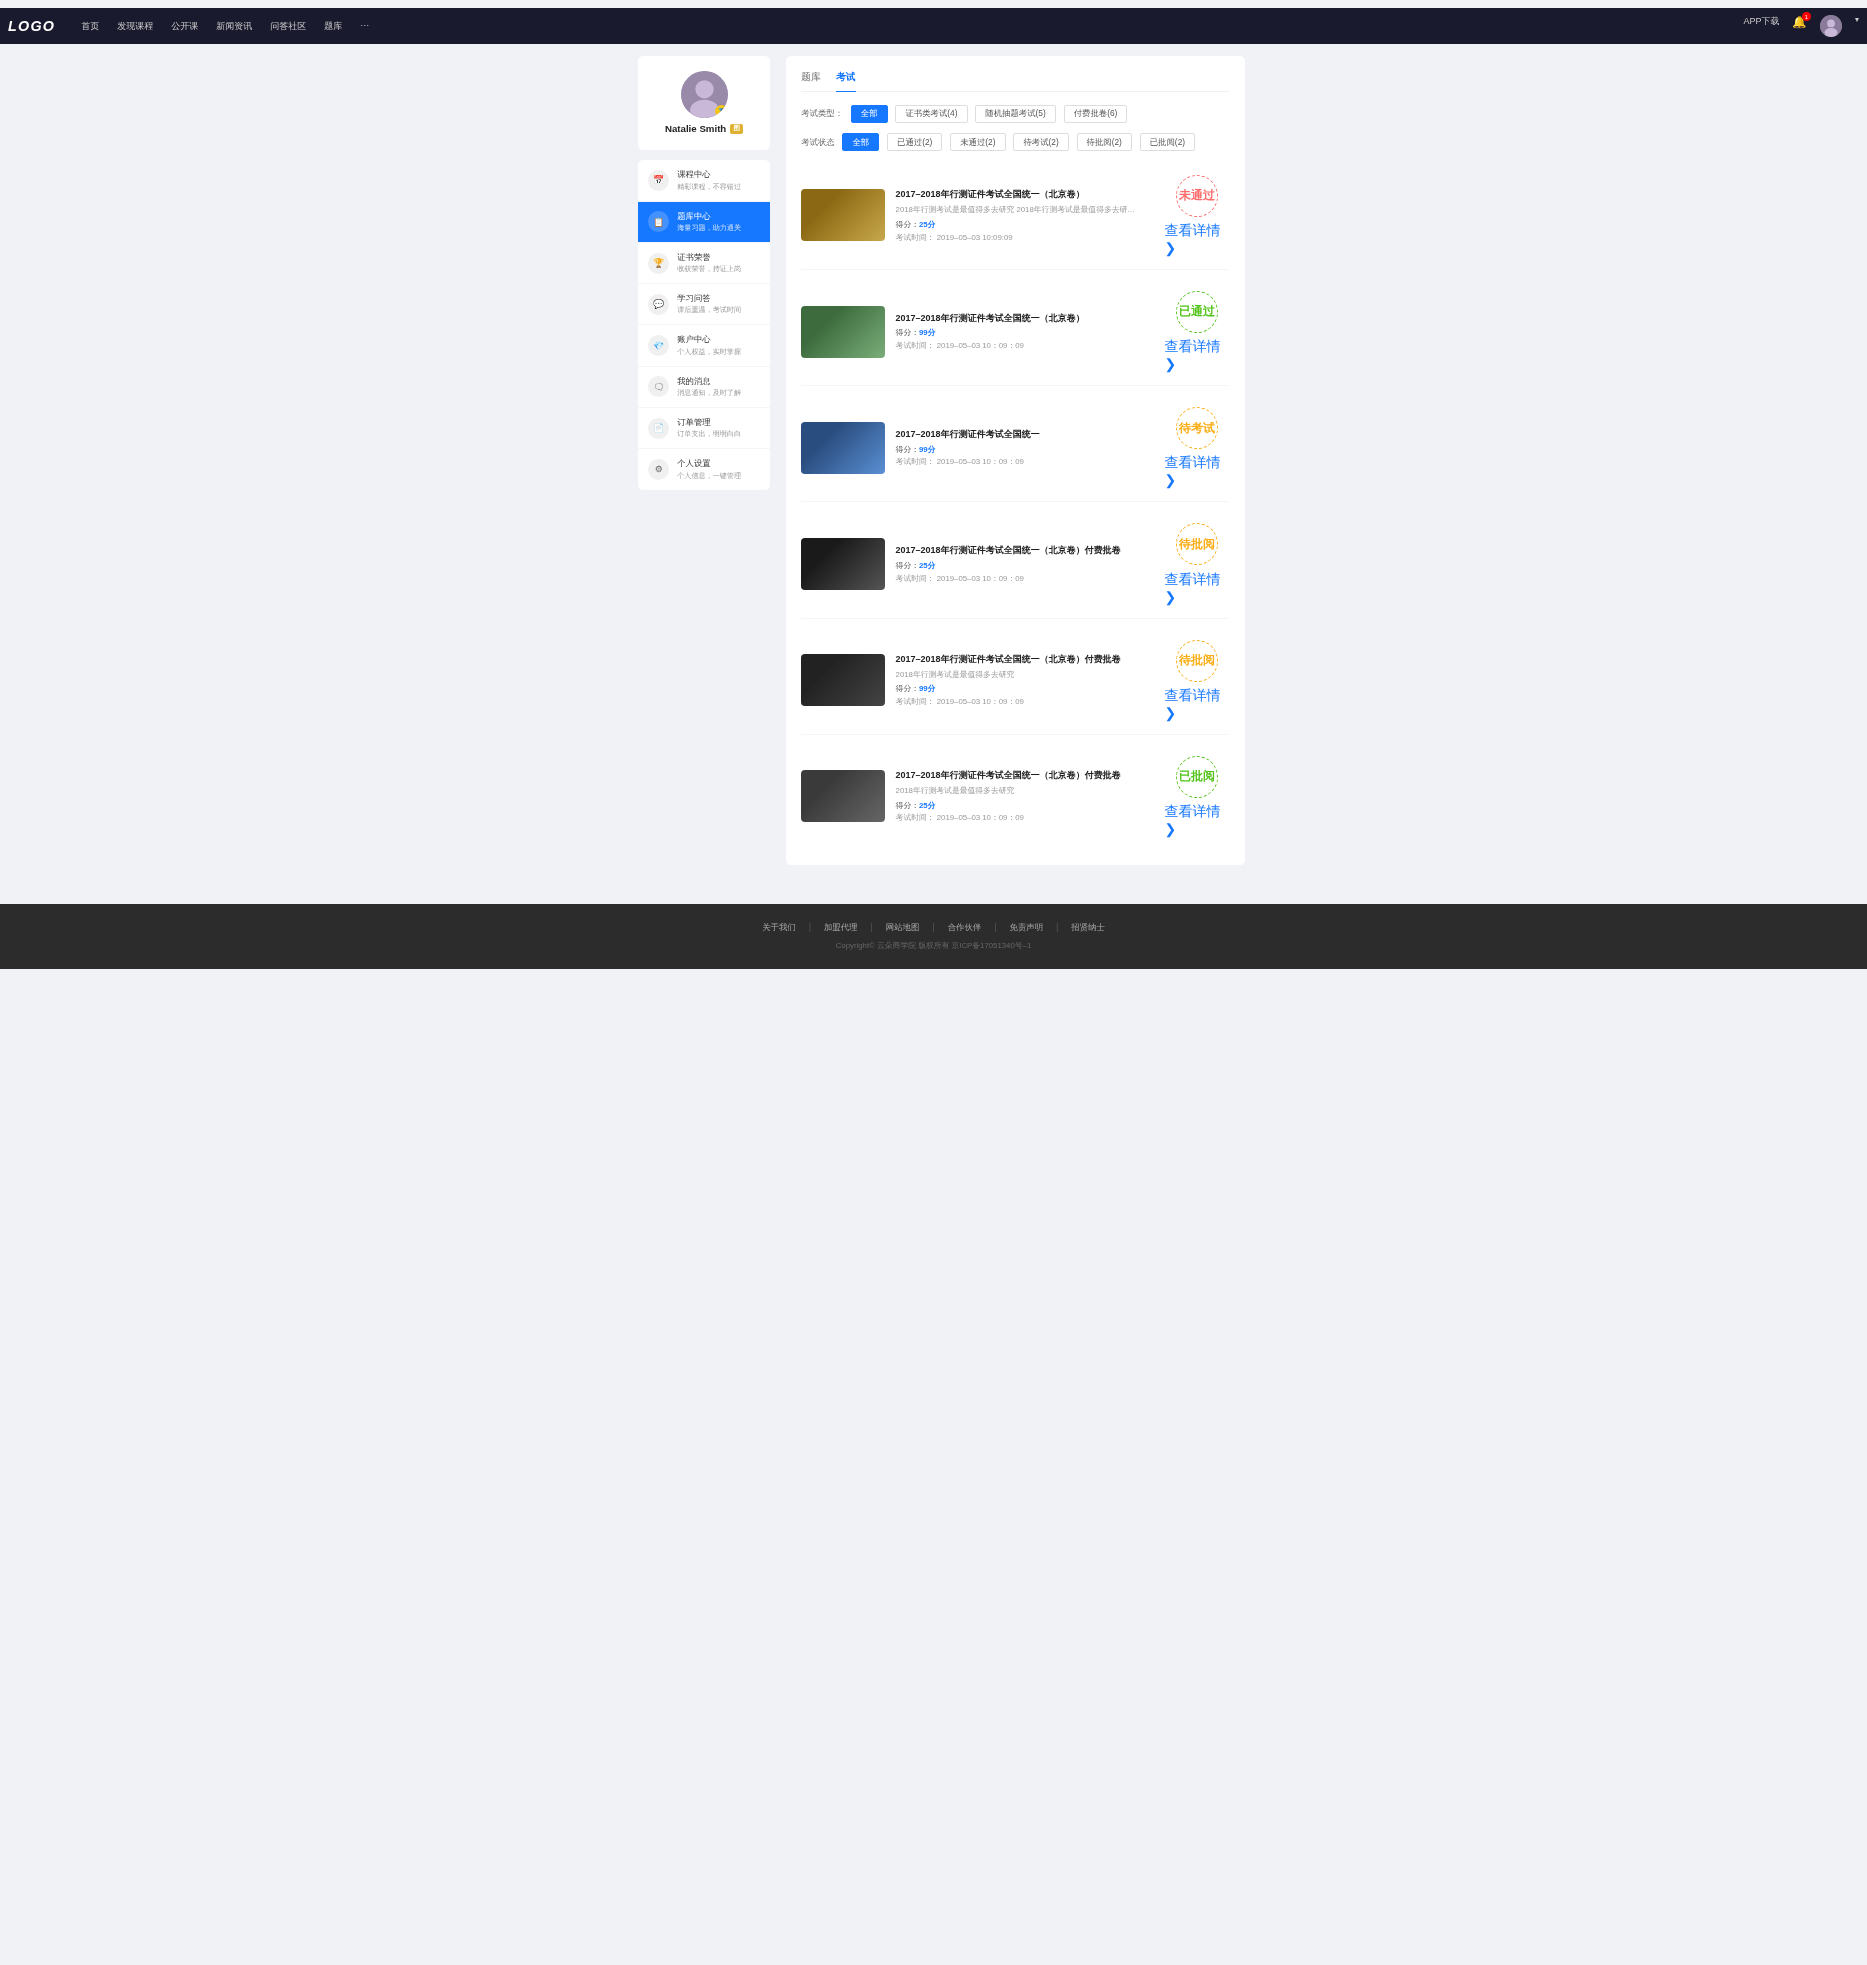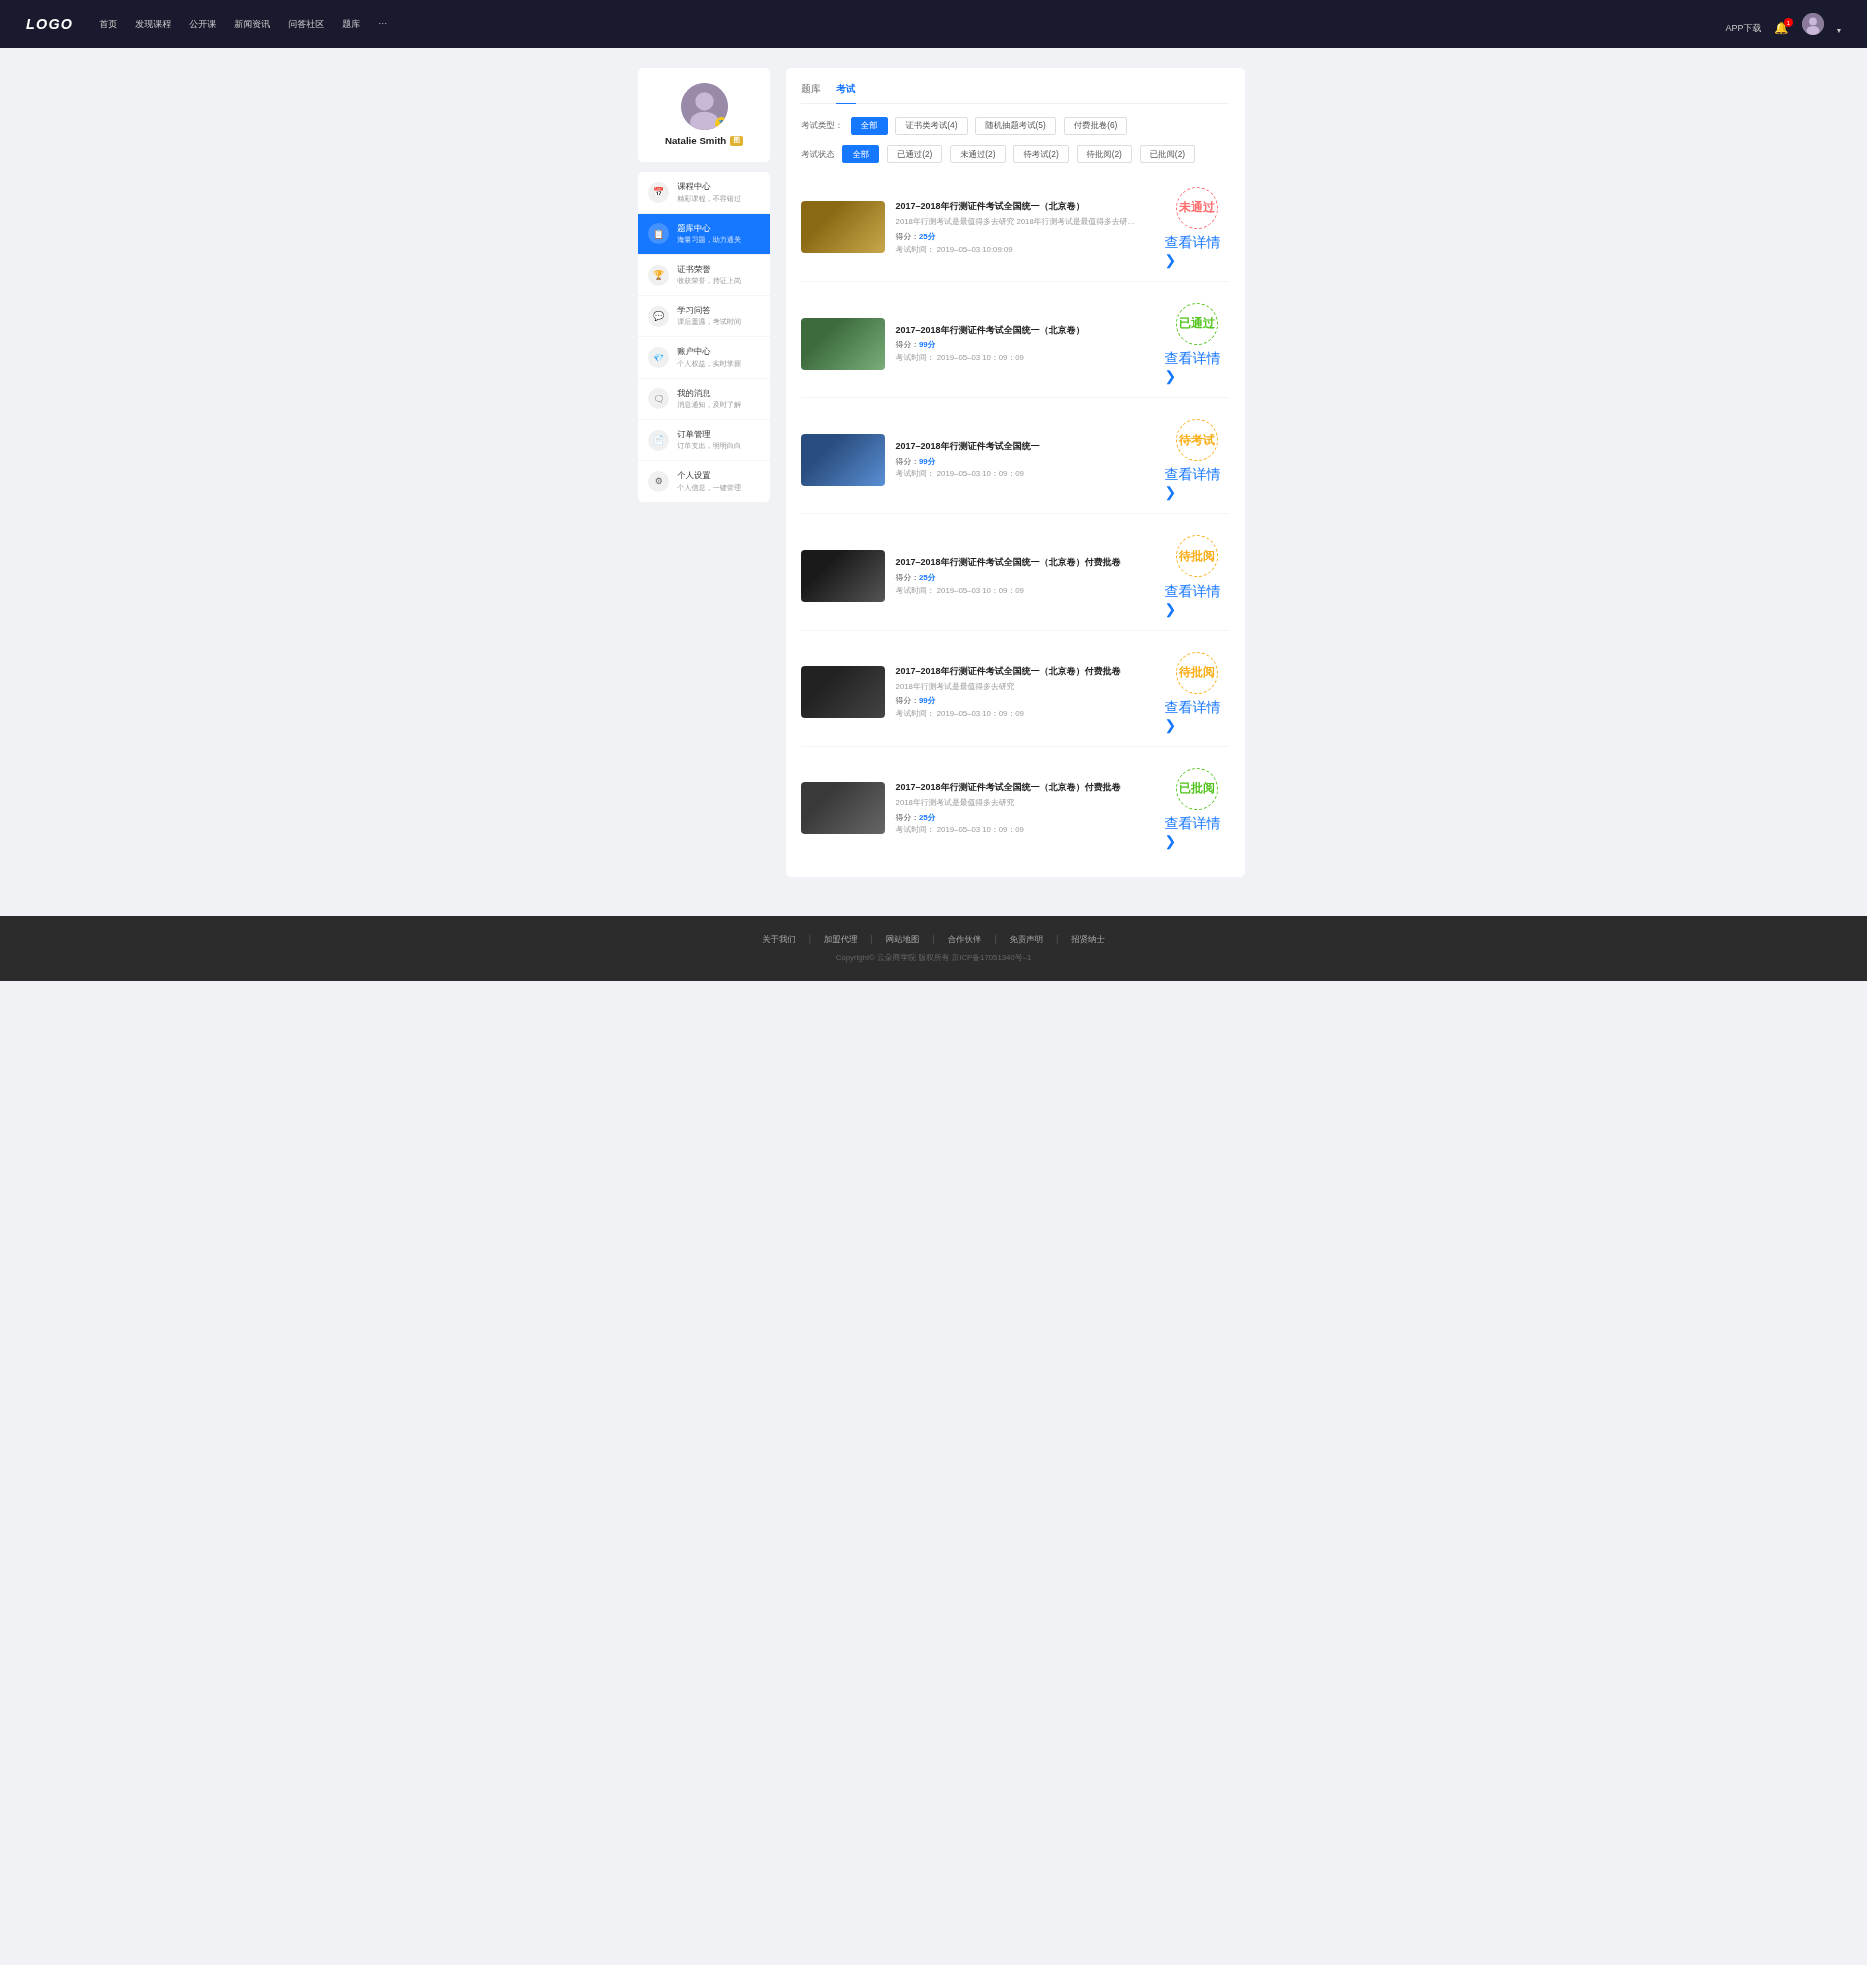--- a/index.html
+++ b/index.html
@@ -3,24 +3,24 @@
   <meta charset="utf-8">
   <style>
     * { box-sizing: border-box; margin: 0; padding: 0; }
     body { font-family: "PingFang SC", "Microsoft YaHei", sans-serif; background: #f0f2f5; color: #333; font-size: 9px; }
 
     
     .navbar {
       background: #1a1a2e;
       display: flex;
       align-items: center;
-      padding: 0 26px;
-      height: 48px;
+      padding: 0 8px;
+      height: 36px;
       position: sticky;
-      top: 0;
+      top: 8px;
       z-index: 100;
     }
     .navbar-logo {
       color: #fff;
       font-size: 14.3px;
       font-weight: bold;
       font-style: italic;
       margin-right: 26px;
       letter-spacing: 1.3px;
     }
@@ -29,21 +29,21 @@
       gap: 18px;
       flex: 1;
     }
     .navbar-links a {
       color: #ccc;
       text-decoration: none;
       font-size: 9px;
     }
     .navbar-right {
       display: flex;
-      align-items: flex-end;
+      align-items: flex-start;
       gap: 13px;
       color: #ccc;
       font-size: 9px;
     }
     .navbar-right .app-dl { color: #ccc; }
     .bell-icon { font-size: 11.7px; position: relative; cursor: pointer; }
     .bell-badge {
       position: absolute;
       top: -2.6px;
       right: -3.9px;

